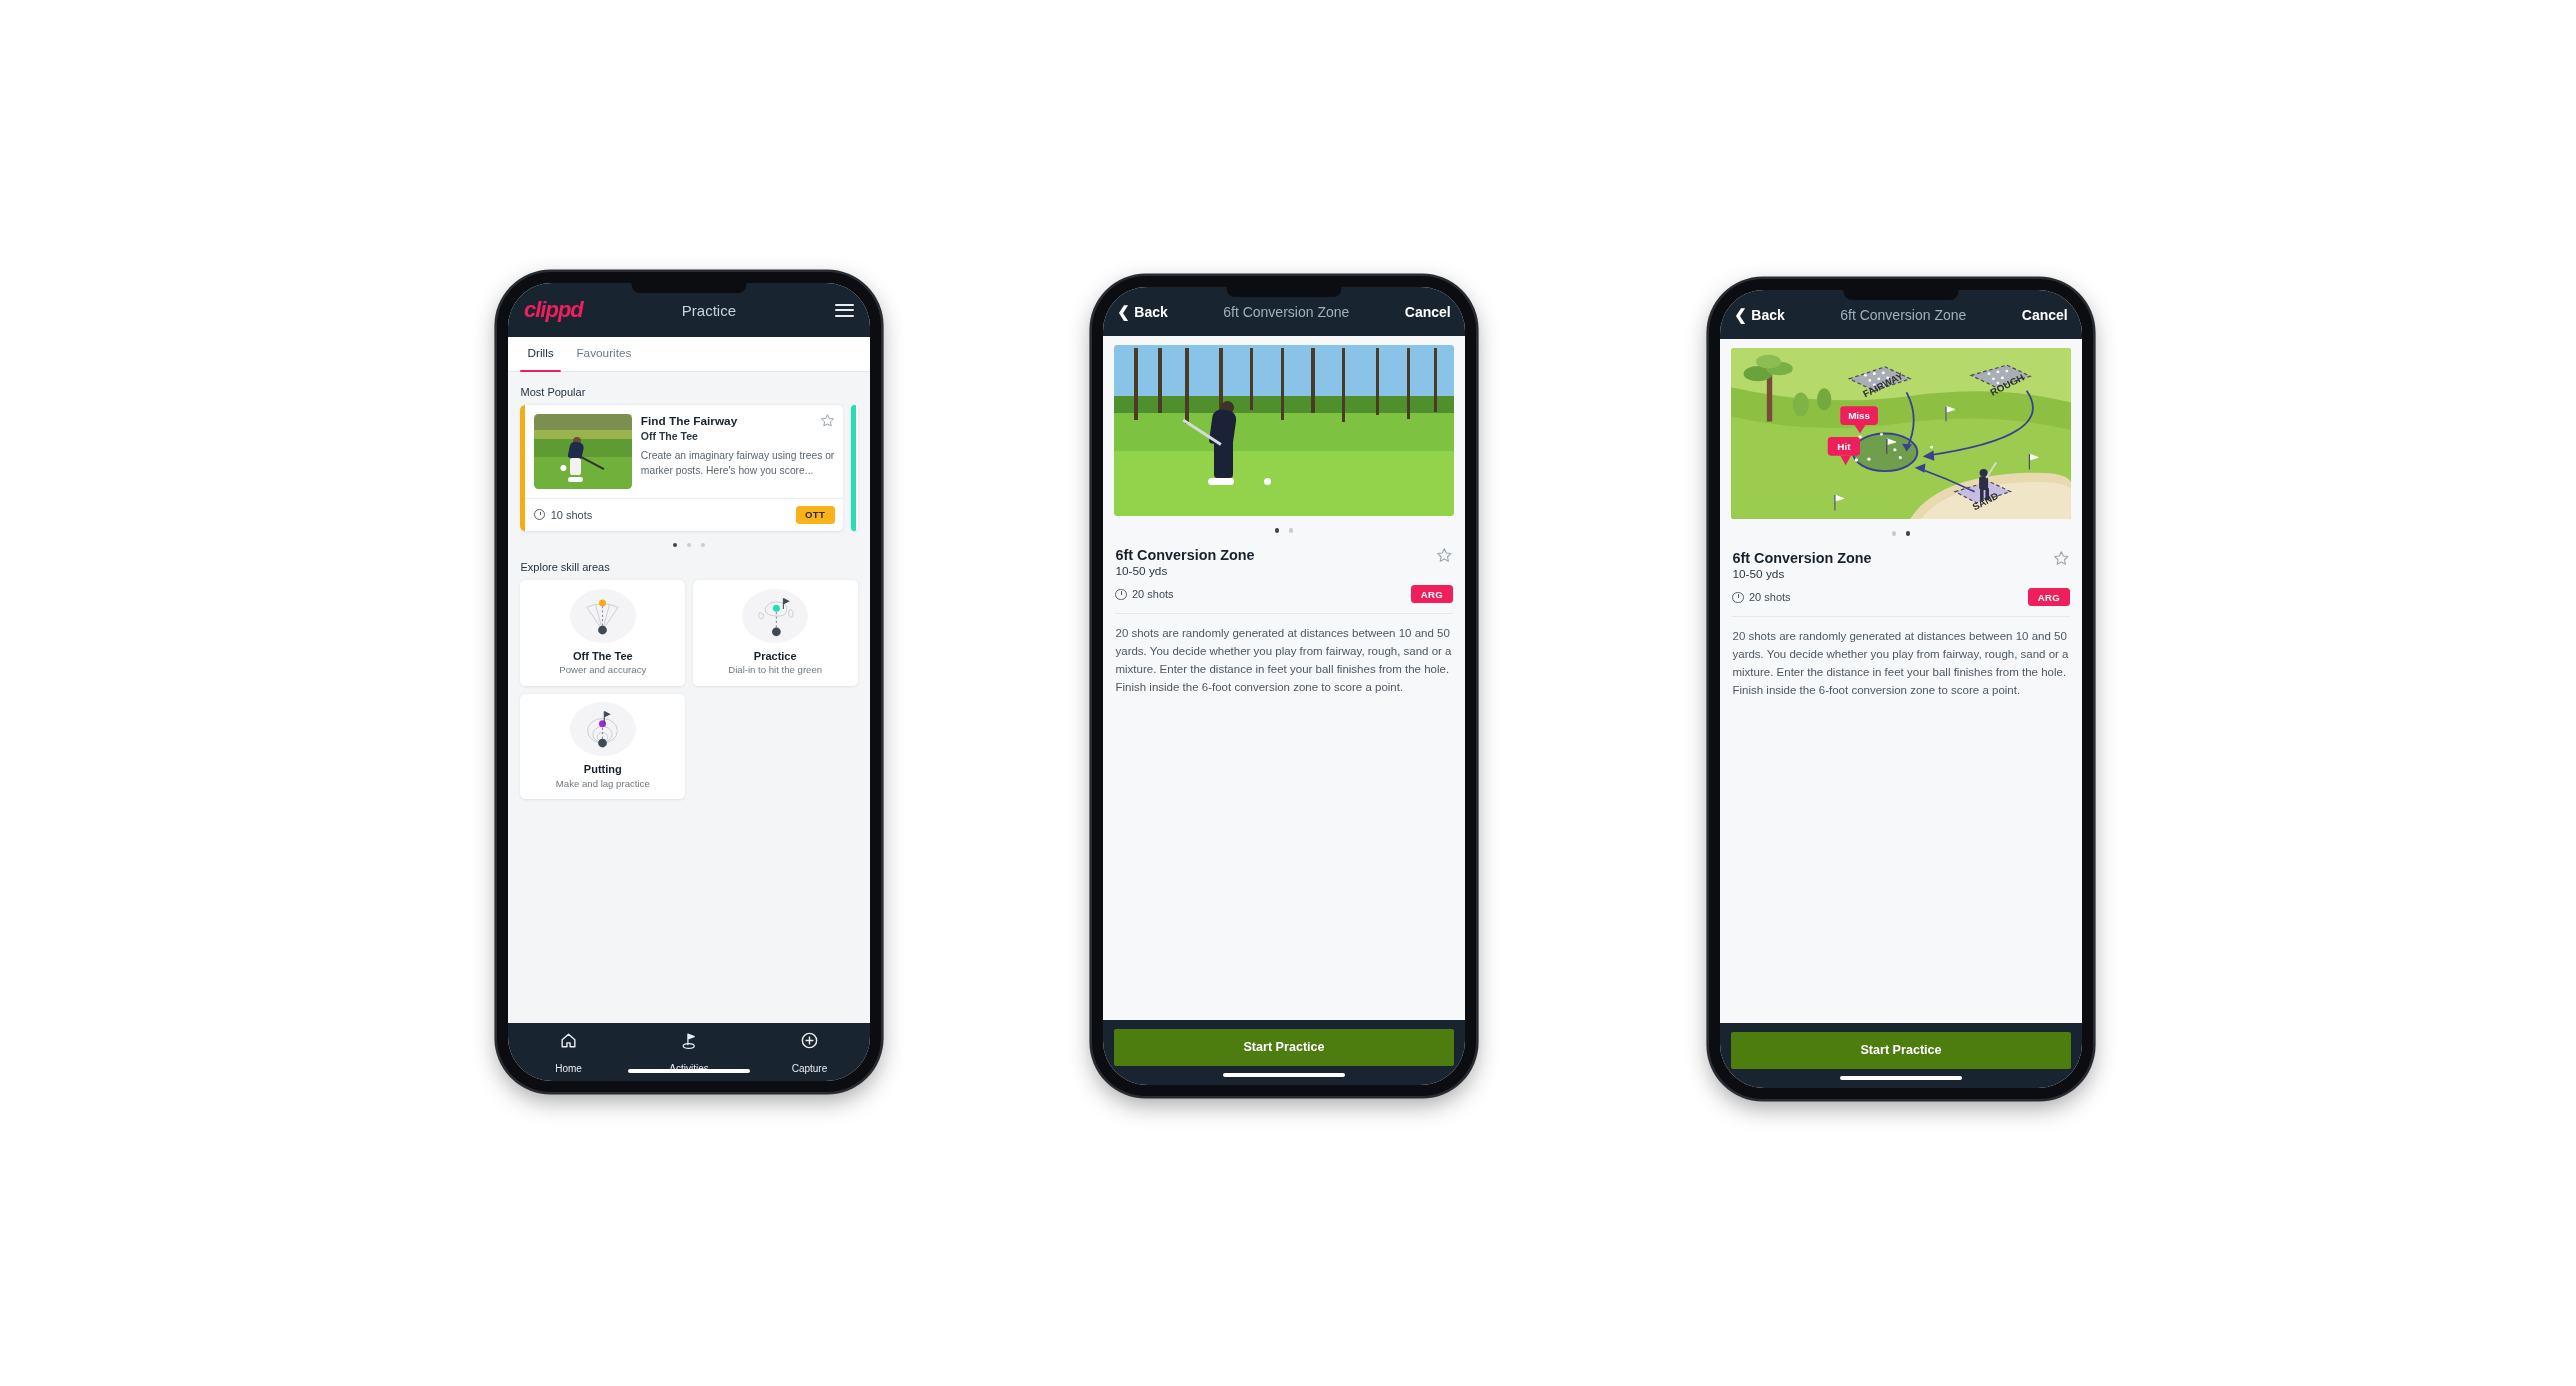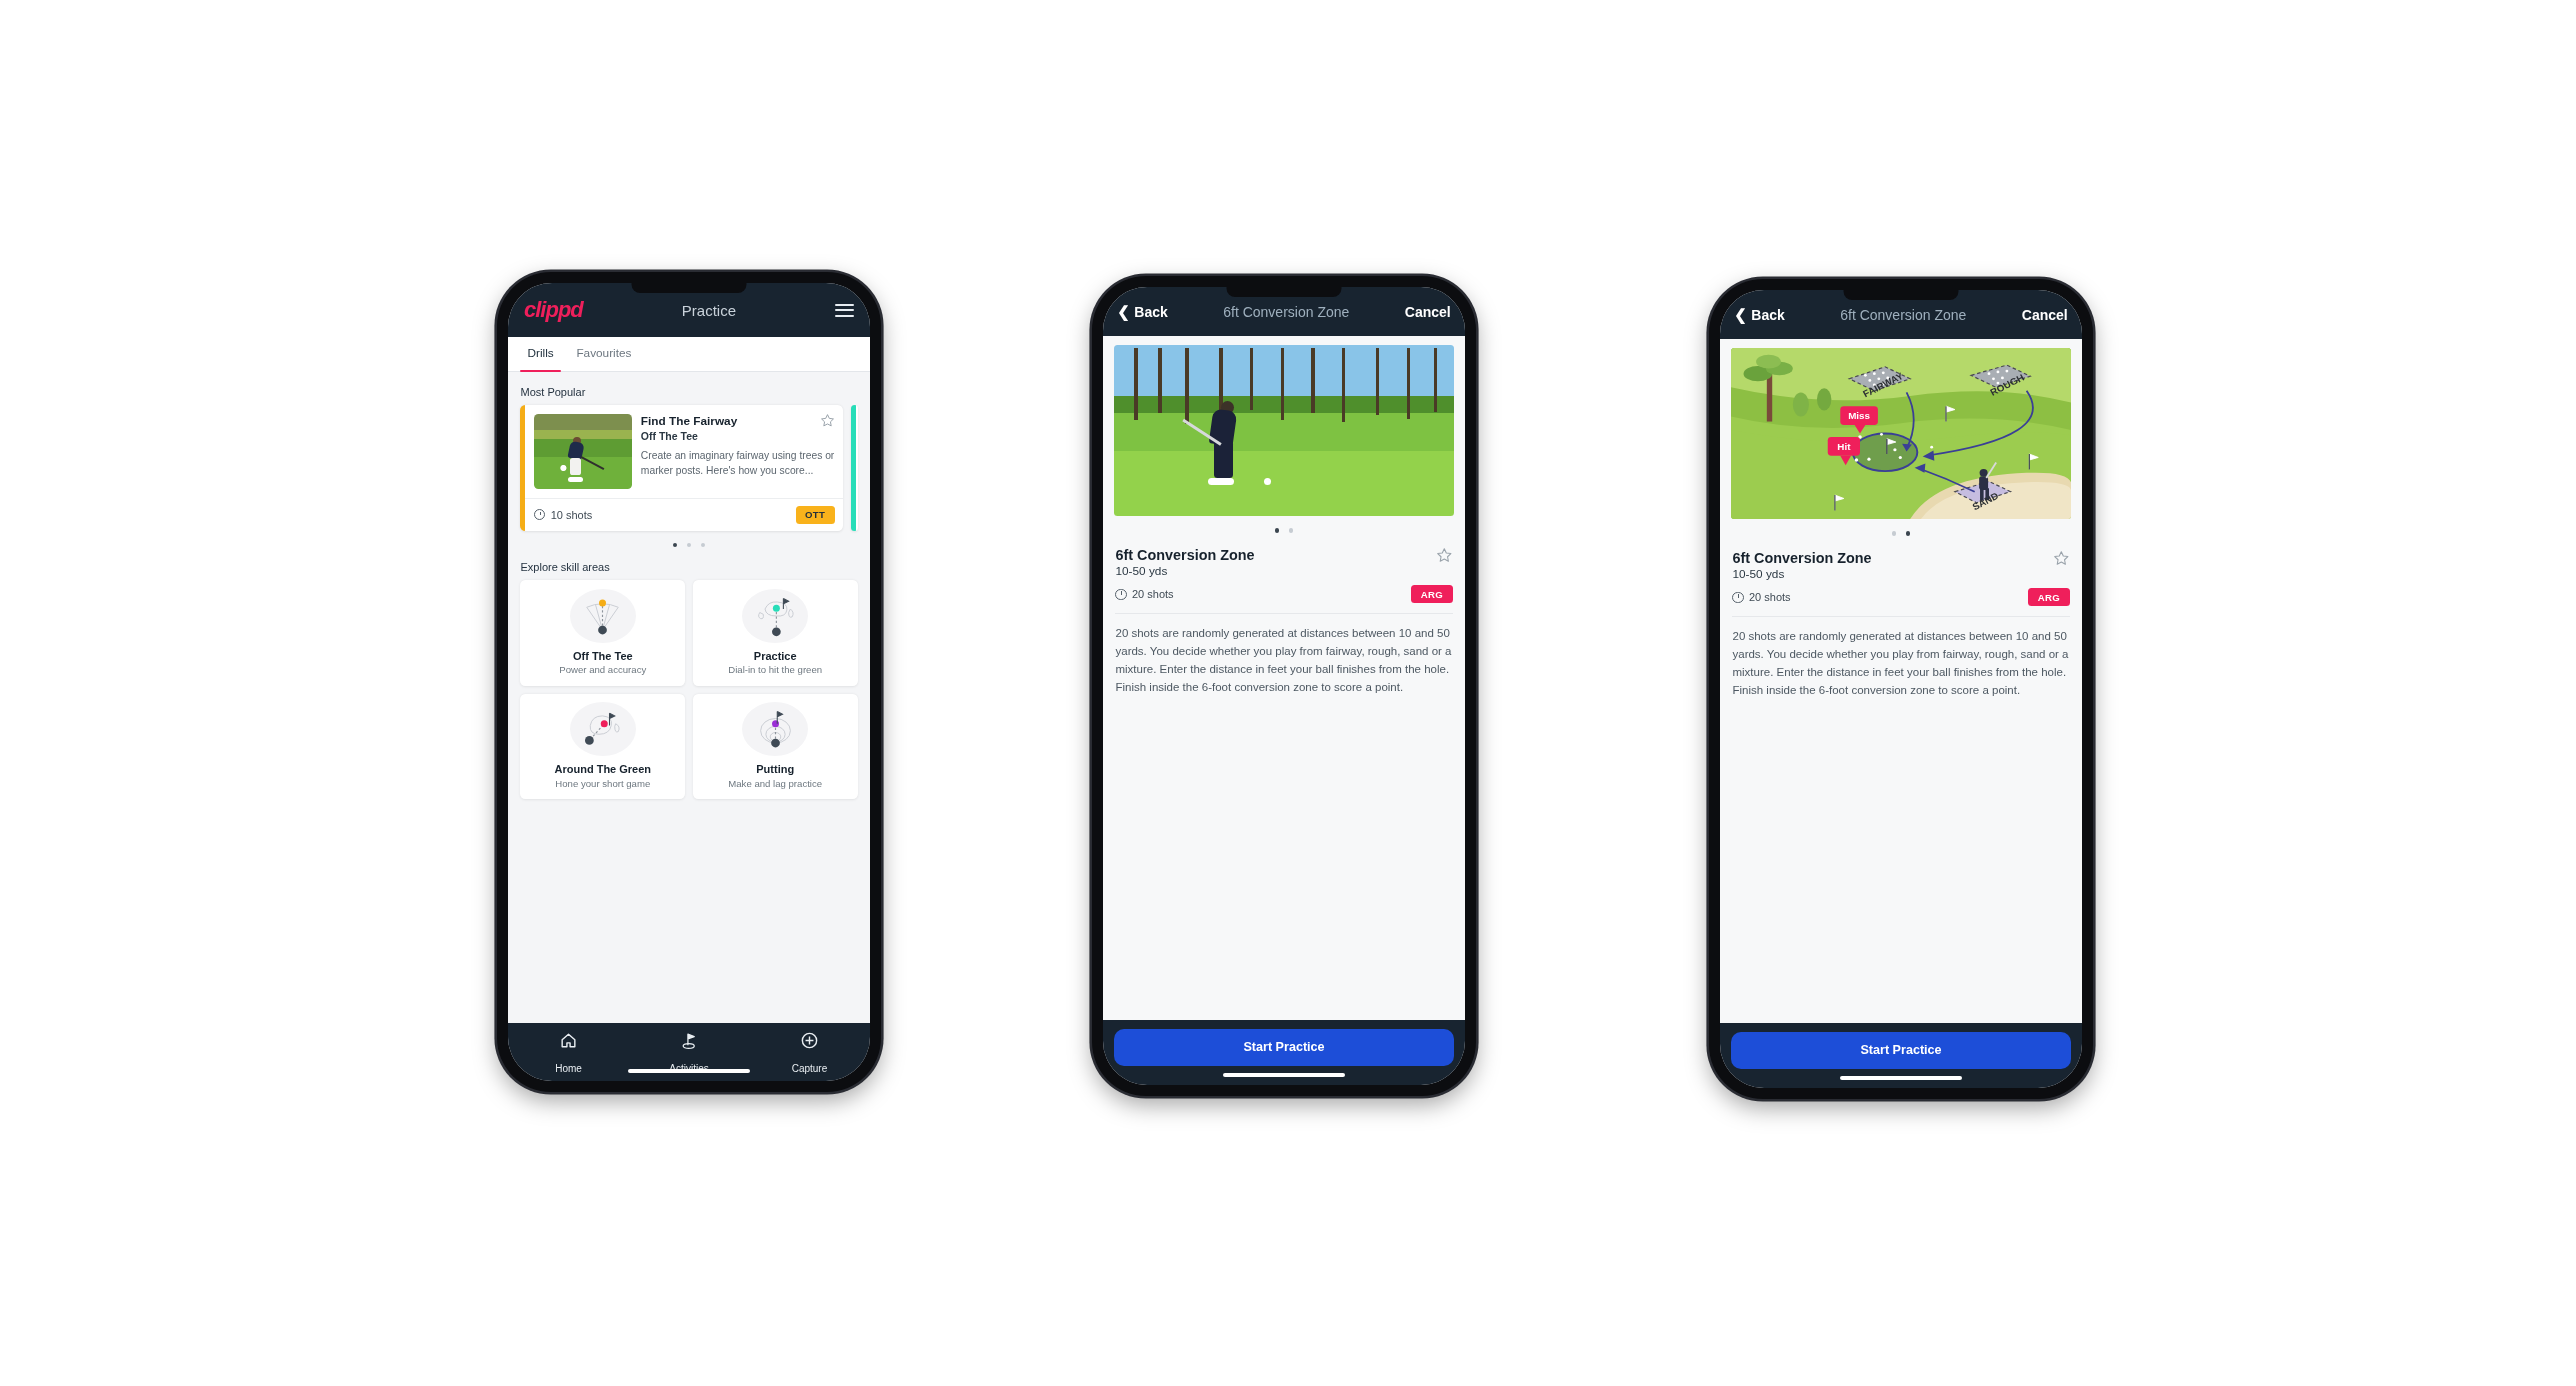--- a/index.html
+++ b/index.html
@@ -191,22 +191,22 @@
   .detail-meta { padding: 0 12.2px; }
   .det-title-row { display:flex; align-items:flex-start; justify-content:space-between; }
   .det-title { font-size: 14.4px; font-weight:700; color:#17222d; }
   .det-sub { font-size: 11.8px; color:#2b3843; margin-top: 1.7px; font-weight:500;}
   .det-shots-row { display:flex; align-items:center; justify-content:space-between; margin-top: 7px; padding-bottom: 9.6px; border-bottom:0.9px solid #e6e8eb; }
   .det-desc {
     padding: 11.3px 12.2px 0; font-size: 11.5px; color:#4d5862; line-height: 1.56;
   }
   .cta-wrap { background:#182430; padding: 8.7px 10.5px 19px; flex: 0 0 auto; }
   .cta {
-    width:100%; background:#1d4ed8; color:#fff; border:none;
-    font-size: 12.6px; font-weight:700; padding: 11.3px 0; border-radius: 10px;
+    width:100%; background:#4d7c0f; color:#fff; border:none;
+    font-size: 12.6px; font-weight:700; padding: 11.3px 0; border-radius: 2px;
     font-family:"Liberation Sans", sans-serif; cursor:pointer;
   }
   .spacer { flex:1; background:#f7f8f9; }
 </style>
 </head>
 <body>
 
 <div class="stage">
 
   <div class="phone p1">
@@ -295,34 +295,20 @@
                 <path d="M29 42 L29 14" stroke="#8d949c" stroke-width="1.3" stroke-dasharray="2.5 2.5"></path>
                 <circle cx="29" cy="42" r="5" fill="#3f4a55"></circle>
                 <circle cx="29" cy="15" r="4" fill="#27ddb8"></circle>
                 <path d="M37 16 L37 4 M37 4 L43 7 L37 10" fill="#3f4a55" stroke="#3f4a55" stroke-width="1.2"></path>
               </svg>
             </div>
             <div class="skill-name">Practice</div>
             <div class="skill-desc">Dial-in to hit the green</div>
           </div>
 
-          <div class="skill-card">
-            <div class="skill-ico">
-              <svg width="49" height="42" viewBox="0 0 56 48">
-                <path d="M14 20 Q16 9 28 9 Q40 10 38 20 Q36 30 24 30 Q13 30 14 20Z" fill="none" stroke="#c9ccd2" stroke-width="1.1"></path>
-                <path d="M43 18 Q49 21 46 27 Q42 29 42 21Z" fill="none" stroke="#c9ccd2" stroke-width="1.1"></path>
-                <path d="M14 36 L29 19" stroke="#8d949c" stroke-width="1.3" stroke-dasharray="2.5 2.5"></path>
-                <circle cx="13" cy="37" r="5" fill="#3f4a55"></circle>
-                <circle cx="30" cy="18" r="4" fill="#ef1f5b"></circle>
-                <path d="M36 20 L36 6 M36 6 L42 9 L36 12" fill="#3f4a55" stroke="#3f4a55" stroke-width="1.2"></path>
-              </svg>
-            </div>
-            <div class="skill-name">Around The Green</div>
-            <div class="skill-desc">Hone your short game</div>
-          </div>
 
           <div class="skill-card">
             <div class="skill-ico">
               <svg width="49" height="42" viewBox="0 0 56 48">
                 <ellipse cx="28" cy="26" rx="17" ry="14" fill="none" stroke="#c9ccd2" stroke-width="1.1"></ellipse>
                 <ellipse cx="28" cy="30" rx="11" ry="9" fill="none" stroke="#c9ccd2" stroke-width="1.1"></ellipse>
                 <ellipse cx="28" cy="33" rx="6" ry="5" fill="none" stroke="#c9ccd2" stroke-width="1.1"></ellipse>
                 <path d="M28 40 L28 18" stroke="#8d949c" stroke-width="1.3" stroke-dasharray="2.5 2.5"></path>
                 <circle cx="28" cy="40" r="5" fill="#3f4a55"></circle>
                 <circle cx="28" cy="18" r="4" fill="#9b2fd6"></circle>

